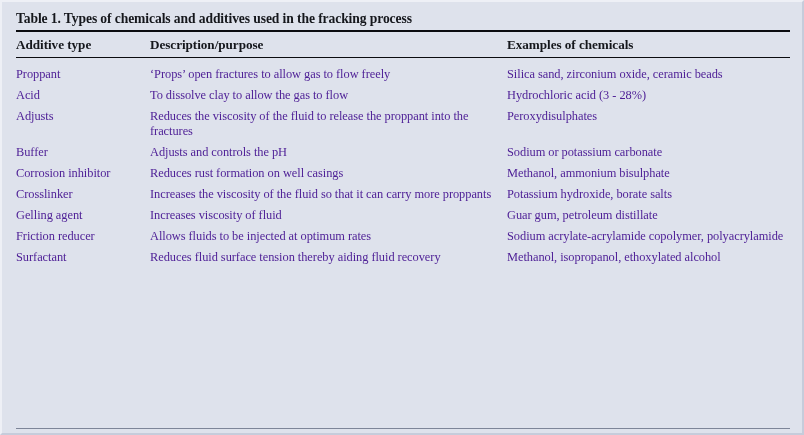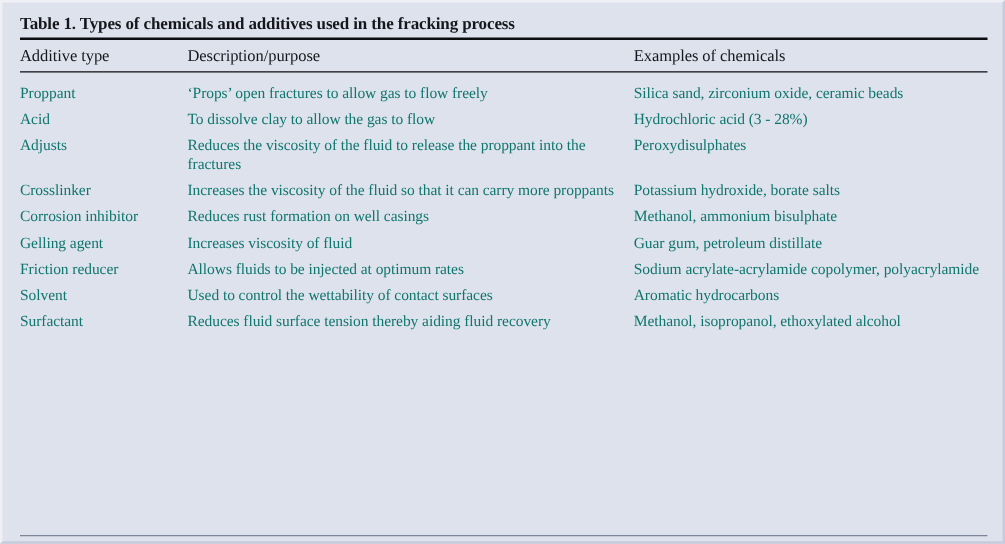--- a/index.html
+++ b/index.html
@@ -63,32 +63,32 @@
     border-collapse: collapse;
     table-layout: fixed;
   }
   table.data-table col.c1 { width: 134px; }
   table.data-table col.c2 { width: 357px; }
   table.data-table col.c3 { width: 287px; }
 
   thead th {
     text-align: left;
     font-size: 13.2px;
-    font-weight: normal;
+    font-weight: bold;
     color: #15171c;
     padding: 5px 6px 5px 0;
     vertical-align: top;
     line-height: 15px;
     letter-spacing: -0.05px;
   }
   tbody td {
     text-align: left;
     font-size: 12.4px;
     font-weight: normal;
-    color: #0f766e;
+    color: #4c1d95;
     padding: 3.2px 10px 3.2px 0;
     vertical-align: top;
     line-height: 14.6px;
     letter-spacing: -0.05px;
   }
 </style>
 </head>
 <body>
 
 <div id="table-figure">
@@ -131,43 +131,43 @@
             <td>Acid</td>
             <td>To dissolve clay to allow the gas to flow</td>
             <td>Hydrochloric acid (3 - 28%)</td>
           </tr>
           <tr>
             <td>Adjusts</td>
             <td>Reduces the viscosity of the fluid to release the proppant into the fractures</td>
             <td>Peroxydisulphates</td>
           </tr>
           <tr>
-            <td>Crosslinker</td>
-            <td>Increases the viscosity of the fluid so that it can carry more proppants</td>
-            <td>Potassium hydroxide, borate salts</td>
+            <td>Buffer</td>
+            <td>Adjusts and controls the pH</td>
+            <td>Sodium or potassium carbonate</td>
           </tr>
           <tr>
             <td>Corrosion inhibitor</td>
             <td>Reduces rust formation on well casings</td>
             <td>Methanol, ammonium bisulphate</td>
+          </tr>
+          <tr>
+            <td>Crosslinker</td>
+            <td>Increases the viscosity of the fluid so that it can carry more proppants</td>
+            <td>Potassium hydroxide, borate salts</td>
           </tr>
           <tr>
             <td>Gelling agent</td>
             <td>Increases viscosity of fluid</td>
             <td>Guar gum, petroleum distillate</td>
           </tr>
           <tr>
             <td>Friction reducer</td>
             <td>Allows fluids to be injected at optimum rates</td>
             <td>Sodium acrylate-acrylamide copolymer, polyacrylamide</td>
-          </tr>
-          <tr>
-            <td>Solvent</td>
-            <td>Used to control the wettability of contact surfaces</td>
-            <td>Aromatic hydrocarbons</td>
           </tr>
           <tr>
             <td>Surfactant</td>
             <td>Reduces fluid surface tension thereby aiding fluid recovery</td>
             <td>Methanol, isopropanol, ethoxylated alcohol</td>
           </tr>
         </tbody>
     </table>
 
     <div class="rule-bottom"></div>

